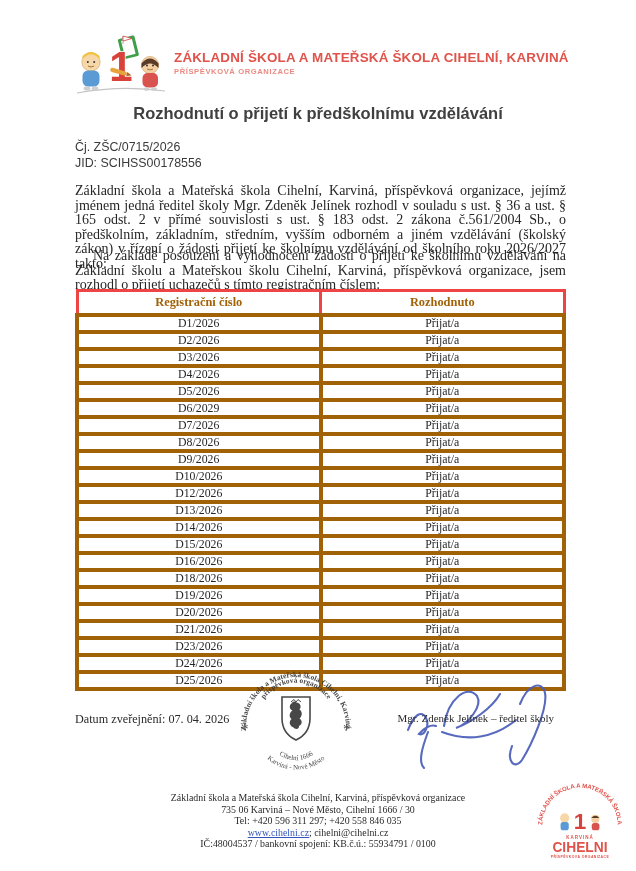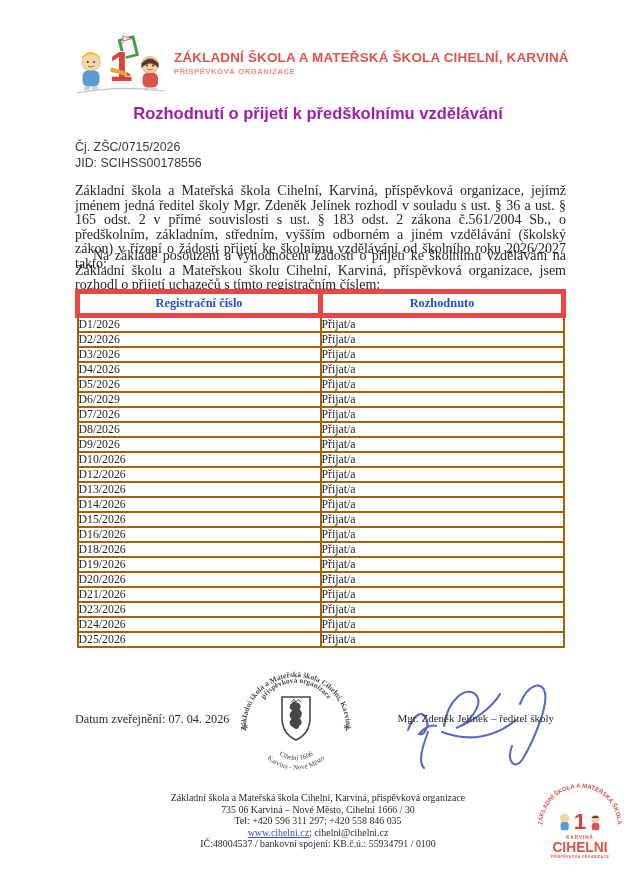--- a/index.html
+++ b/index.html
@@ -24,40 +24,40 @@
     font-family:"Liberation Sans",sans-serif;font-weight:bold;font-size:13.4px;
     color:var(--brand-color);letter-spacing:.2px;white-space:nowrap;
   }
   .org-type{
     font-family:"Liberation Sans",sans-serif;font-size:7.6px;font-weight:bold;
     color:var(--brand-light);letter-spacing:.6px;margin-top:2px;
   }
   
   .doc-title{
     position:absolute;top:104px;left:0;width:100%;text-align:center;
-    font-family:"Liberation Sans",sans-serif;font-weight:bold;font-size:16.5px;color:#a21caf;
+    font-family:"Liberation Sans",sans-serif;font-weight:bold;font-size:16.5px;color:#404040;
   }
   .refs{position:absolute;top:140px;left:75px;
     font-family:"Liberation Sans",sans-serif;font-size:12.4px;color:#3a3a3a;line-height:15.5px;}
   
   .para{position:absolute;left:75px;width:491px;font-size:14px;line-height:14.6px;
     text-align:justify;color:#262626;}
   .para-1{top:184px;}
   .para-2{top:249px;text-indent:18px;}
   
   .doc-table{
     position:absolute;top:289px;left:75px;width:491px;border-collapse:collapse;
   }
   .doc-table th{
-    border:5px solid #ef4444;font-size:12.4px;font-weight:bold;height:24px;
-    text-align:center;color:#1d4ed8;
+    border:3px solid #ef4444;font-size:12.4px;font-weight:bold;height:24px;
+    text-align:center;color:#a16207;
   }
   .doc-table td{
-    border:2px solid #a16207;font-size:11.8px;height:14px;line-height:13px;
-    text-align:left;padding:0;color:#262626;
+    border:4px solid #a16207;font-size:11.8px;height:14px;line-height:13px;
+    text-align:center;padding:0;color:#262626;
   }
   .doc-table col{width:50%;}
   
   .sig-row{position:absolute;top:664px;left:75px;right:60px;height:122px;}
   .pub-date{position:absolute;left:0;top:48px;font-size:12.2px;color:#2a2a2a;}
   .stamp-svg{position:absolute;left:157px;top:-6px;width:128px;height:128px;opacity:.88;}
   .signer-name{position:absolute;right:22px;top:48px;font-size:11px;color:#2a2a2a;white-space:nowrap;}
   .sig-ink{position:absolute;right:-12px;top:4px;width:190px;height:115px;pointer-events:none;}
   .sig-ink path{fill:none;stroke:var(--ink-color);stroke-width:2.1;stroke-linecap:round;opacity:.92;}
   

